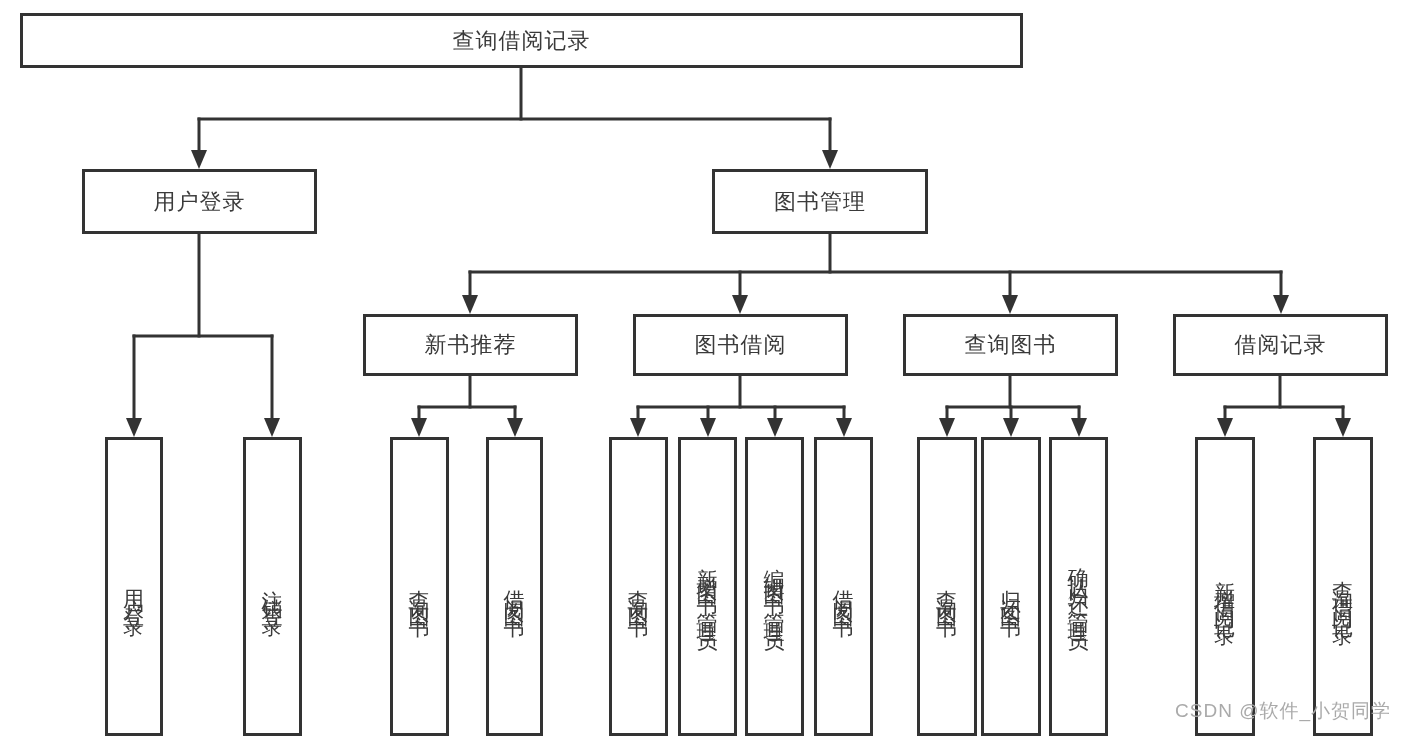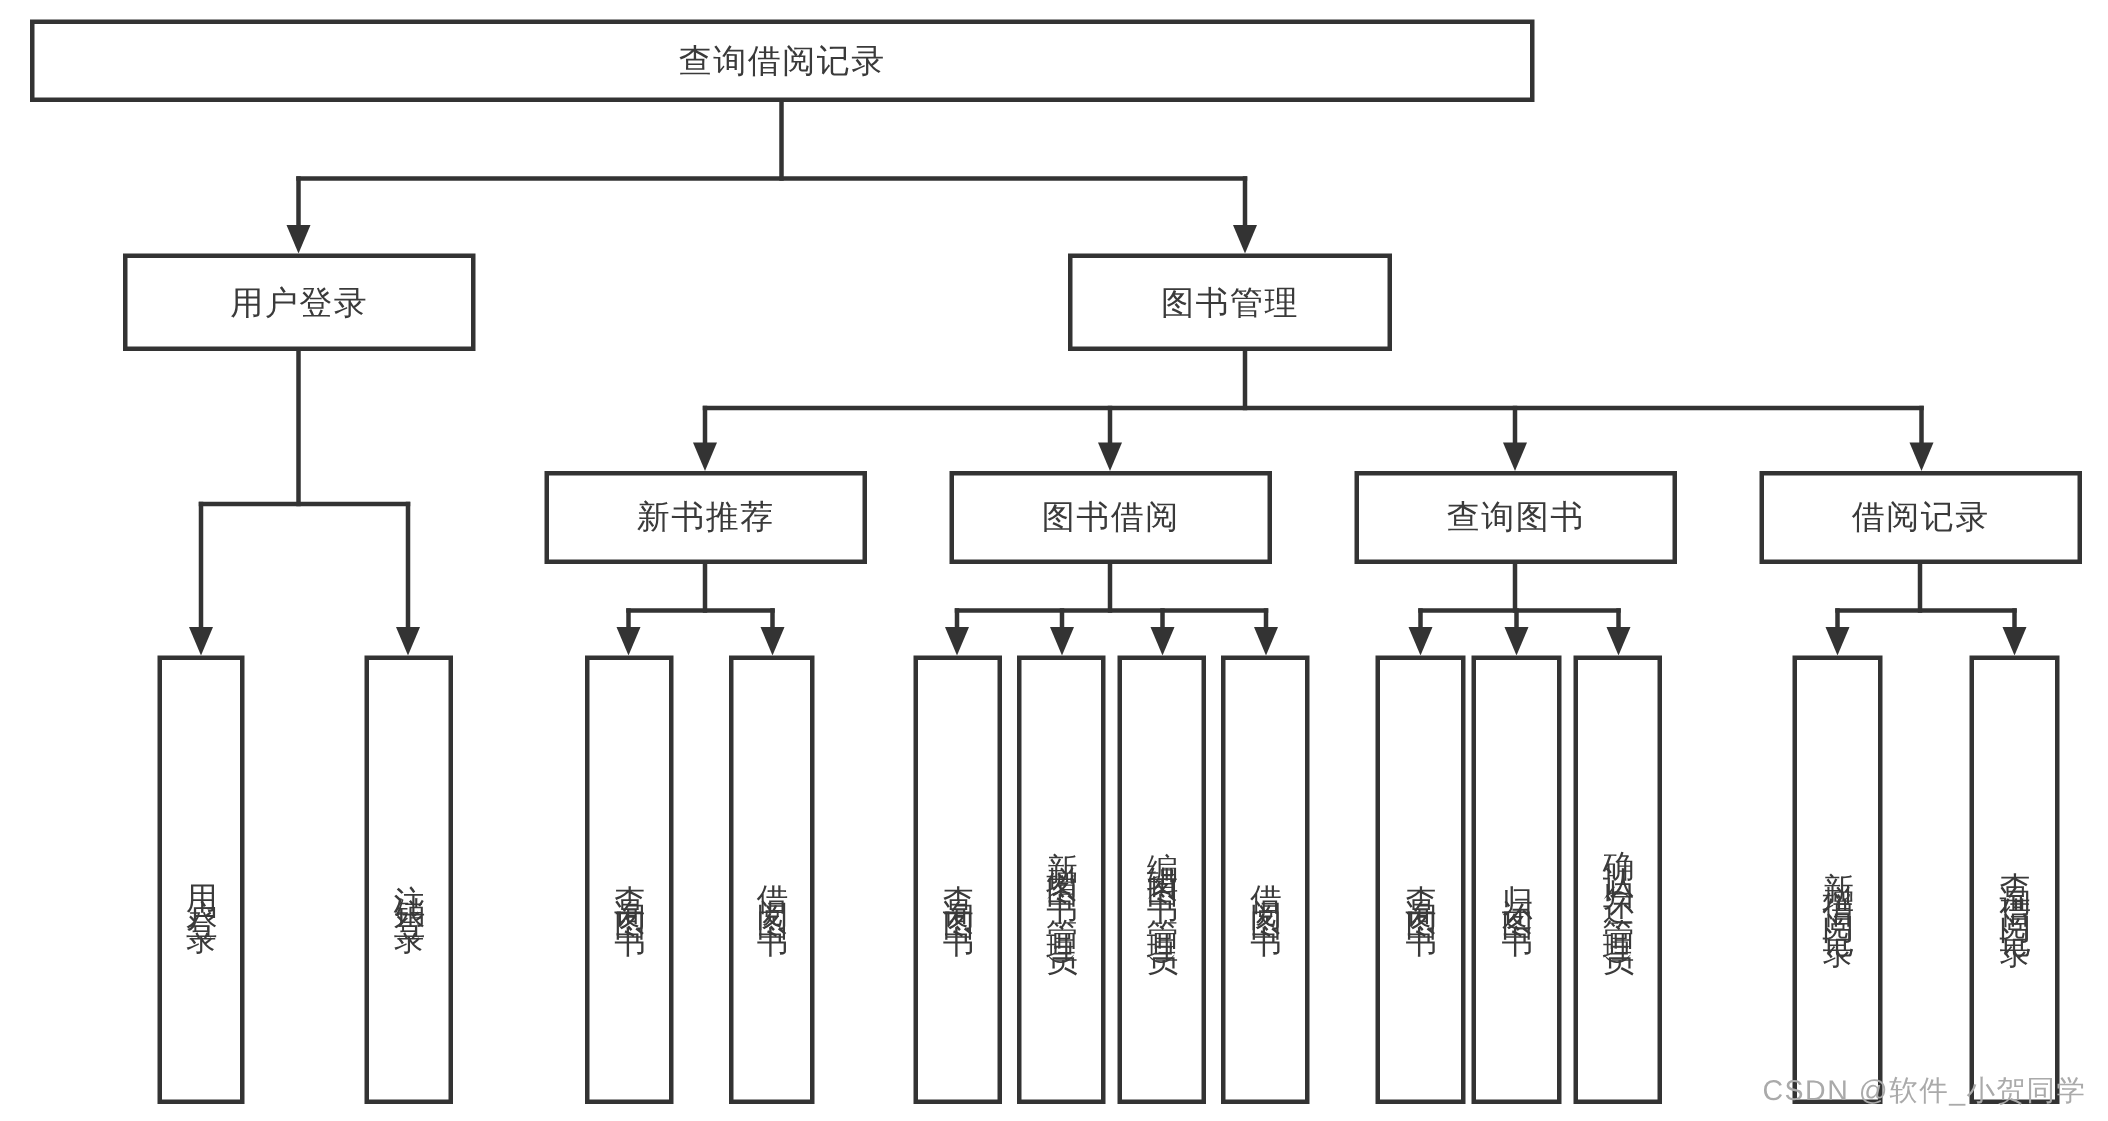--- a/index.html
+++ b/index.html
@@ -38,21 +38,21 @@
   .box.v { font-size: 21px; }
   .box.v span {
     writing-mode: vertical-rl;
     letter-spacing: 9px;
     line-height: 1;
     margin-bottom: -9px; 
   }
   .watermark {
     position: absolute;
     right: 14px;
-    bottom: 7px;
+    bottom: 23px;
     font-size: 19px;
     color: var(--wm-color);
     letter-spacing: 1px;
     white-space: nowrap;
   }
 </style>
 </head>
 <body>
 
 <div class="canvas">

